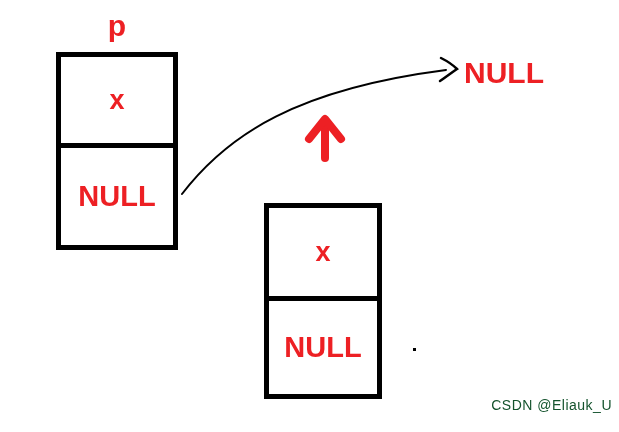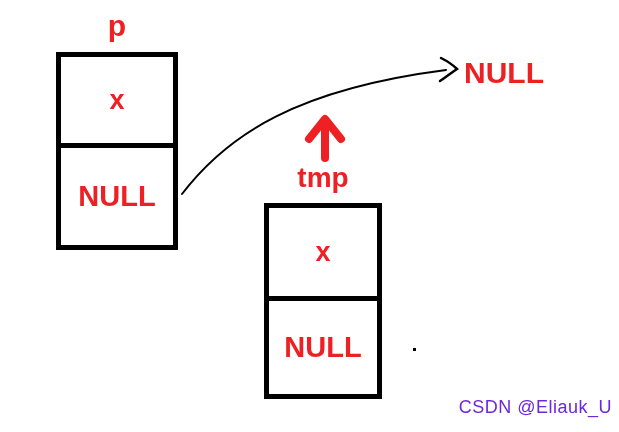--- a/index.html
+++ b/index.html
@@ -55,22 +55,22 @@
     line-height:1;
   }
   .svg-overlay{
     position:absolute;
     left:0;top:0;width:619px;height:432px;
     pointer-events:none;
   }
   .watermark{
     position:absolute;
     right:7px;top:397px;
-    font-size:18px;
-    color:#6d28d9;
+    font-size:14px;
+    color:#14532d;
     letter-spacing:0.5px;
   }
   .stray-dot{
     position:absolute;
     left:413px;top:348px;
     width:3px;height:3px;
     background:#000000;
   }
 </style>
 </head>
@@ -82,21 +82,20 @@
 
   <div class="node-box p-box">
     <div class="cell cell-top">
       <span class="red-text cell-value">x</span>
     </div>
     <div class="cell cell-bottom">
       <span class="red-text cell-next">NULL</span>
     </div>
   </div>
 
-  <div class="node-label red-text" style="left:264px;top:164px;width:118px;font-size:28px;">tmp</div>
 
   <div class="node-box tmp-box">
     <div class="cell cell-top">
       <span class="red-text cell-value">x</span>
     </div>
     <div class="cell cell-bottom">
       <span class="red-text cell-next">NULL</span>
     </div>
   </div>
 

